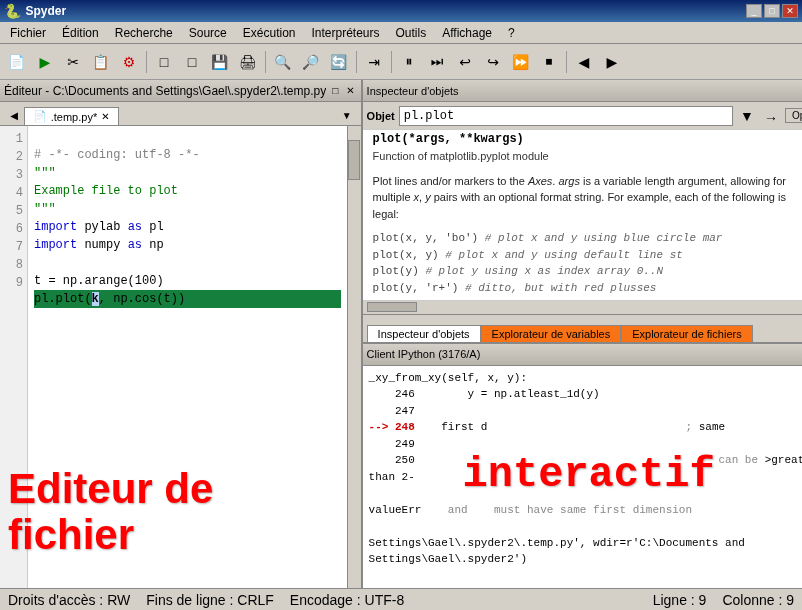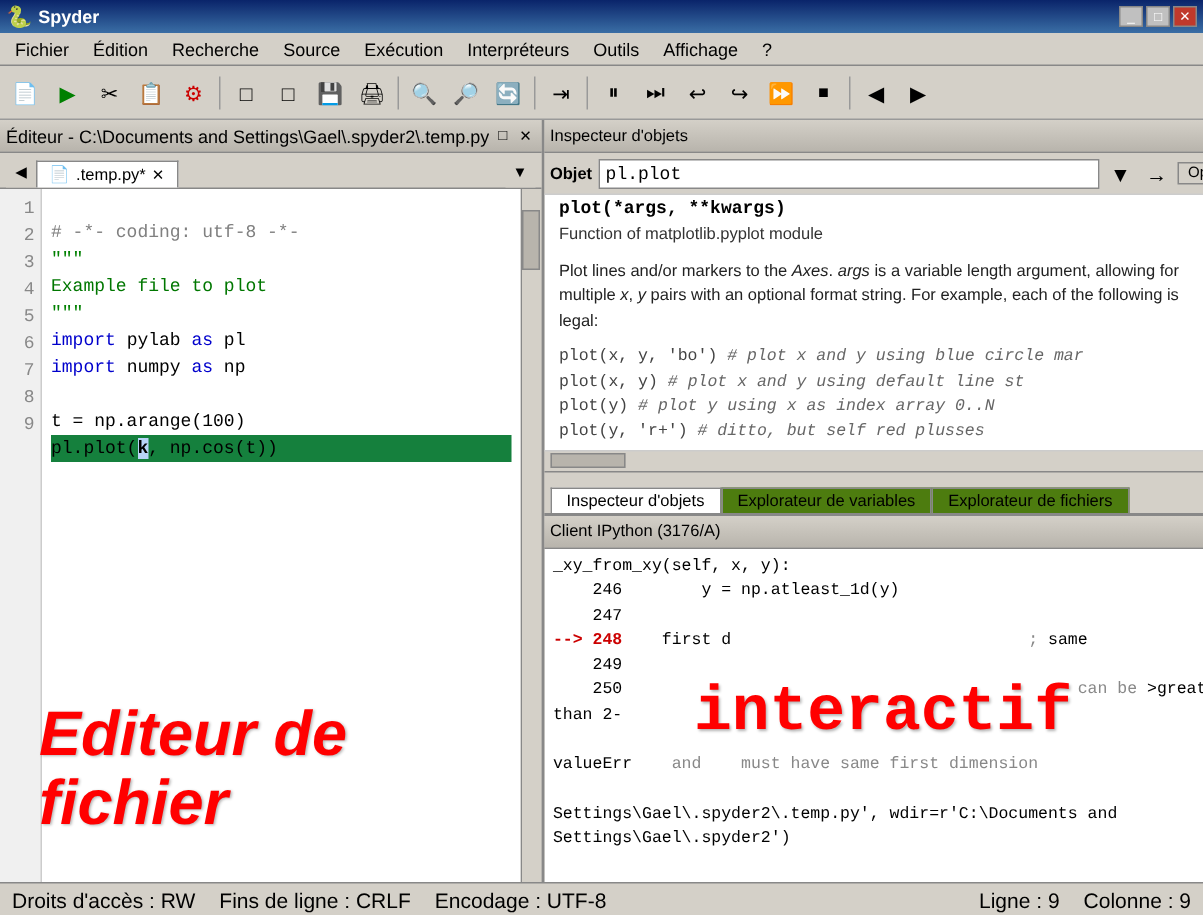--- a/index.html
+++ b/index.html
@@ -90,21 +90,21 @@
     .tab-bar {
       background: #d4d0c8;
       height: 24px;
       display: flex;
       align-items: flex-end;
       padding: 0 4px;
       border-bottom: 1px solid #888;
     }
     .tab {
       padding: 2px 8px;
-      background: #4d7c0f;
+      background: #f97316;
       border: 1px solid #888;
       border-bottom: none;
       font-size: 11px;
       cursor: pointer;
       display: flex; align-items: center; gap: 4px;
     }
     .tab.active { background: white; }
     .tab .tab-close { font-size: 10px; cursor: pointer; }
 
     
@@ -140,25 +140,24 @@
     .code-string { color: #008000; }
     .code-highlight { background: #15803d; }
 
     
     .big-label {
       position: absolute;
       font-size: 42px;
       font-weight: bold;
       color: red;
       text-shadow: 1px 1px 2px rgba(0,0,0,0.3);
-      left: 26px;
+      left: 8px;
       bottom: 30px;
       line-height: 1.1;
       pointer-events: none;
-      font-style: italic;
     }
 
     
     #right-panel {
       flex: 1;
       display: flex;
       flex-direction: column;
     }
 
     
@@ -427,21 +426,21 @@
         <div class="inspector-content">
           <div class="func-sig">plot(*args, **kwargs)</div>
           <div class="func-desc">Function of matplotlib.pyplot module</div>
           <div class="body-text">
             Plot lines and/or markers to the <span class="italic">Axes</span>. <span class="italic">args</span> is a variable length argument, allowing for multiple <span class="italic">x</span>, <span class="italic">y</span> pairs with an optional format string. For example, each of the following is legal:
           </div>
           <div class="code-examples" style="margin-top:8px;">
             <div>plot(x, y, 'bo')   <span style="color:#666;font-style:italic;"># plot x and y using blue circle mar​</span></div>
             <div>plot(x, y)         <span style="color:#666;font-style:italic;"># plot x and y using default line st​</span></div>
             <div>plot(y)            <span style="color:#666;font-style:italic;"># plot y using x as index array 0..N​</span></div>
-            <div>plot(y, 'r+')      <span style="color:#666;font-style:italic;"># ditto, but self red plusses​</span></div>
+            <div>plot(y, 'r+')      <span style="color:#666;font-style:italic;"># ditto, but with red plusses​</span></div>
           </div>
         </div>
         <div class="scroll-bar-v">
           <div class="scroll-thumb"></div>
         </div>
       </div>
       <div style="height:14px;background:#d4d0c8;border-top:1px solid #ccc;display:flex;align-items:center;">
         <div style="width:50px;height:10px;background:#b8b4ac;border:1px solid #888;margin-left:4px;"></div>
       </div>
       <div class="inspector-bottom-tabs">

